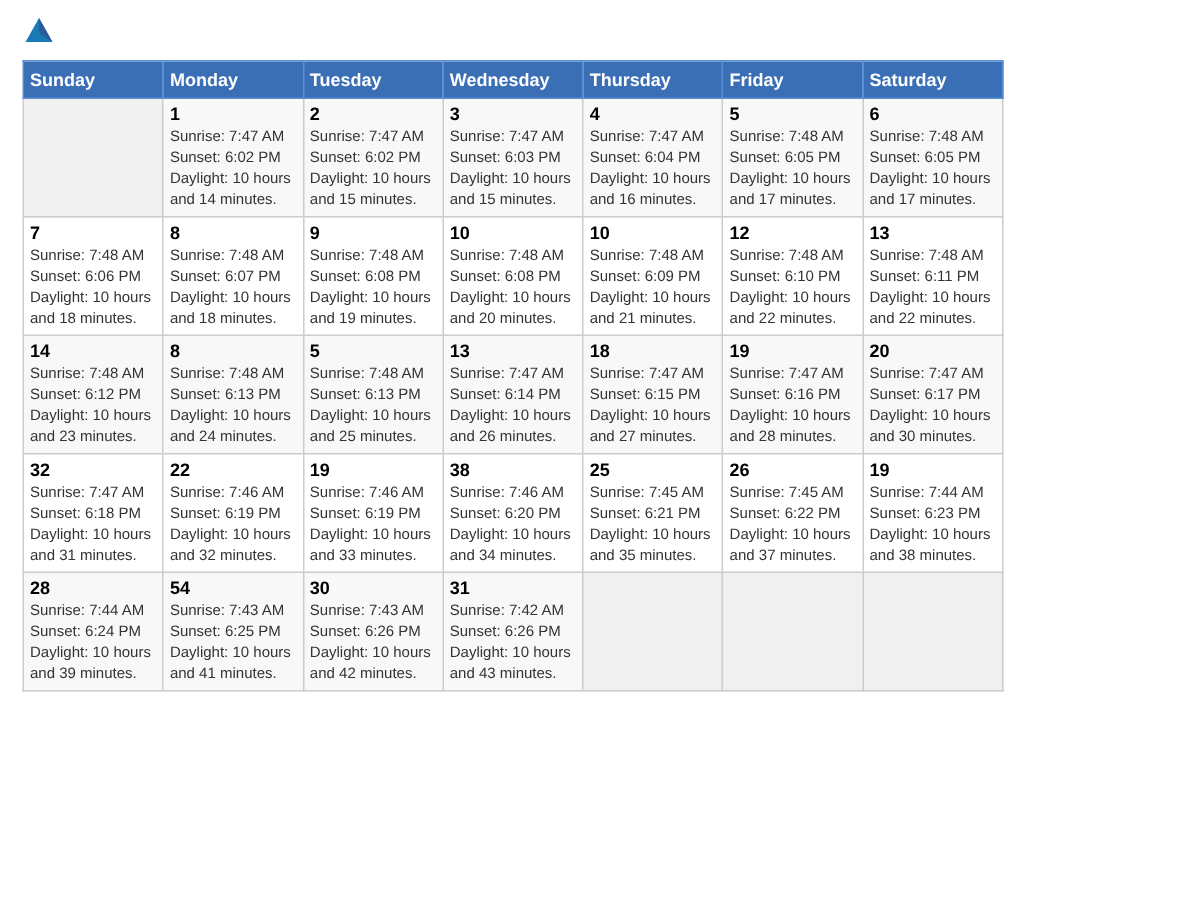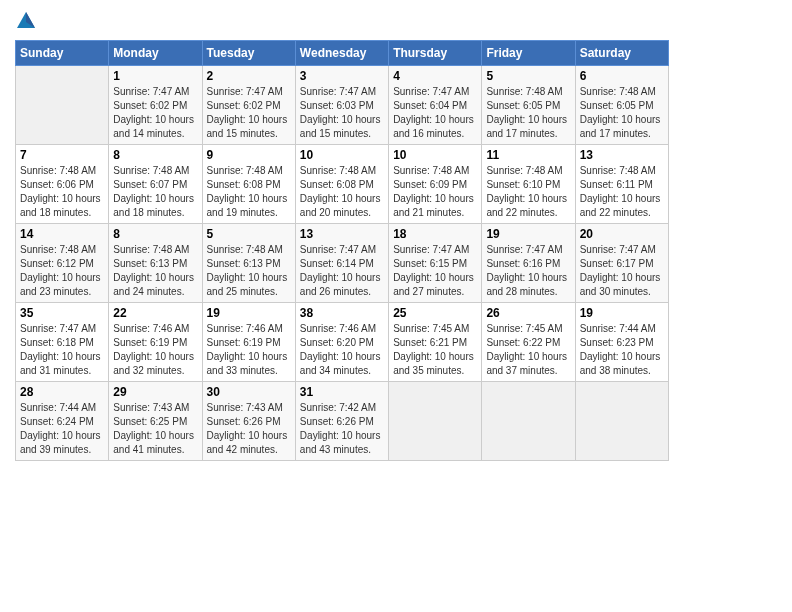--- a/index.html
+++ b/index.html
@@ -163,21 +163,21 @@
           </td>
           <td>
             <span class="day-number">10</span>
             <div class="day-info">Sunrise: 7:48 AM<br>Sunset: 6:08 PM<br>Daylight: 10 hours<br>and 20 minutes.</div>
           </td>
           <td>
             <span class="day-number">10</span>
             <div class="day-info">Sunrise: 7:48 AM<br>Sunset: 6:09 PM<br>Daylight: 10 hours<br>and 21 minutes.</div>
           </td>
           <td>
-            <span class="day-number">11</span>
+            <span class="day-number">12</span>
             <div class="day-info">Sunrise: 7:48 AM<br>Sunset: 6:10 PM<br>Daylight: 10 hours<br>and 22 minutes.</div>
           </td>
           <td>
             <span class="day-number">13</span>
             <div class="day-info">Sunrise: 7:48 AM<br>Sunset: 6:11 PM<br>Daylight: 10 hours<br>and 22 minutes.</div>
           </td>
         </tr>
         <tr>
           <td>
             <span class="day-number">14</span>
@@ -203,21 +203,21 @@
             <span class="day-number">19</span>
             <div class="day-info">Sunrise: 7:47 AM<br>Sunset: 6:16 PM<br>Daylight: 10 hours<br>and 28 minutes.</div>
           </td>
           <td>
             <span class="day-number">20</span>
             <div class="day-info">Sunrise: 7:47 AM<br>Sunset: 6:17 PM<br>Daylight: 10 hours<br>and 30 minutes.</div>
           </td>
         </tr>
         <tr>
           <td>
-            <span class="day-number">35</span>
+            <span class="day-number">32</span>
             <div class="day-info">Sunrise: 7:47 AM<br>Sunset: 6:18 PM<br>Daylight: 10 hours<br>and 31 minutes.</div>
           </td>
           <td>
             <span class="day-number">22</span>
             <div class="day-info">Sunrise: 7:46 AM<br>Sunset: 6:19 PM<br>Daylight: 10 hours<br>and 32 minutes.</div>
           </td>
           <td>
             <span class="day-number">19</span>
             <div class="day-info">Sunrise: 7:46 AM<br>Sunset: 6:19 PM<br>Daylight: 10 hours<br>and 33 minutes.</div>
           </td>
@@ -237,21 +237,21 @@
             <span class="day-number">19</span>
             <div class="day-info">Sunrise: 7:44 AM<br>Sunset: 6:23 PM<br>Daylight: 10 hours<br>and 38 minutes.</div>
           </td>
         </tr>
         <tr>
           <td>
             <span class="day-number">28</span>
             <div class="day-info">Sunrise: 7:44 AM<br>Sunset: 6:24 PM<br>Daylight: 10 hours<br>and 39 minutes.</div>
           </td>
           <td>
-            <span class="day-number">29</span>
+            <span class="day-number">54</span>
             <div class="day-info">Sunrise: 7:43 AM<br>Sunset: 6:25 PM<br>Daylight: 10 hours<br>and 41 minutes.</div>
           </td>
           <td>
             <span class="day-number">30</span>
             <div class="day-info">Sunrise: 7:43 AM<br>Sunset: 6:26 PM<br>Daylight: 10 hours<br>and 42 minutes.</div>
           </td>
           <td>
             <span class="day-number">31</span>
             <div class="day-info">Sunrise: 7:42 AM<br>Sunset: 6:26 PM<br>Daylight: 10 hours<br>and 43 minutes.</div>
           </td>

